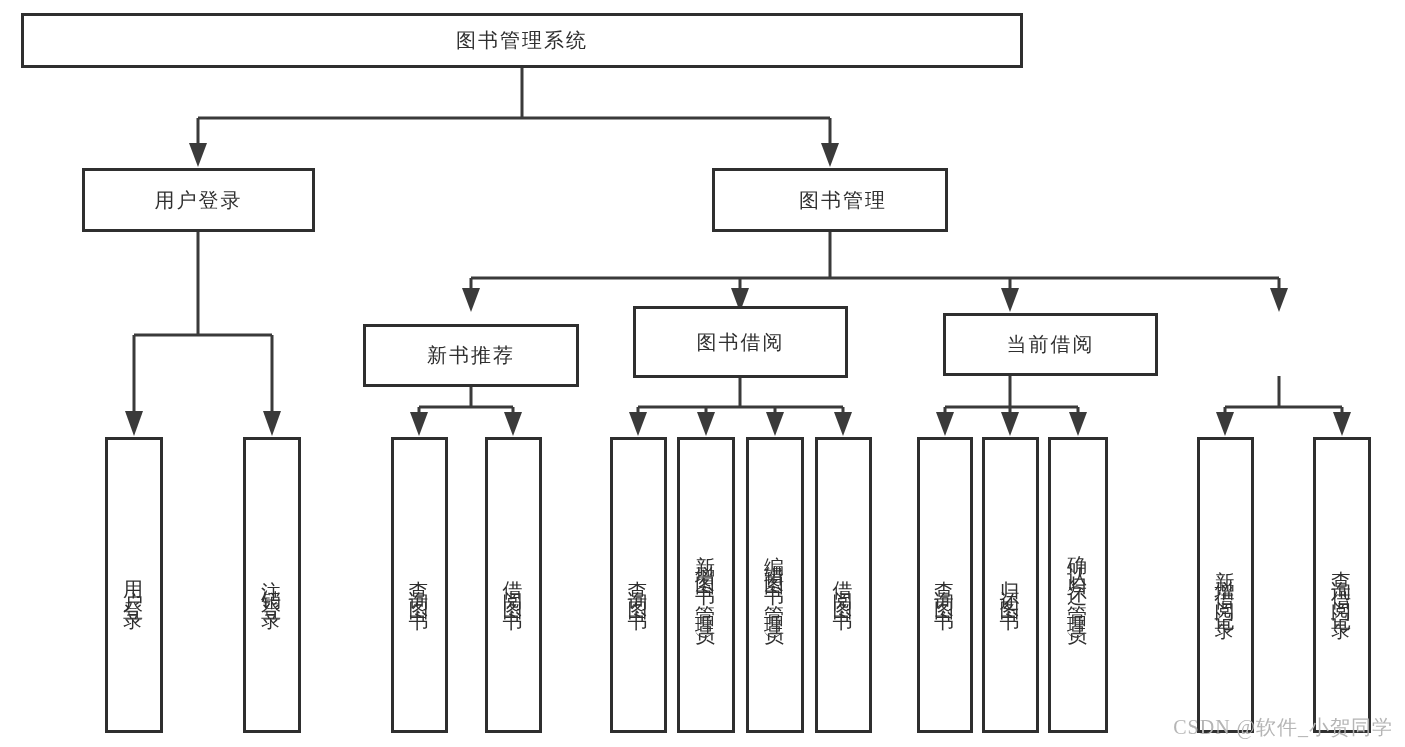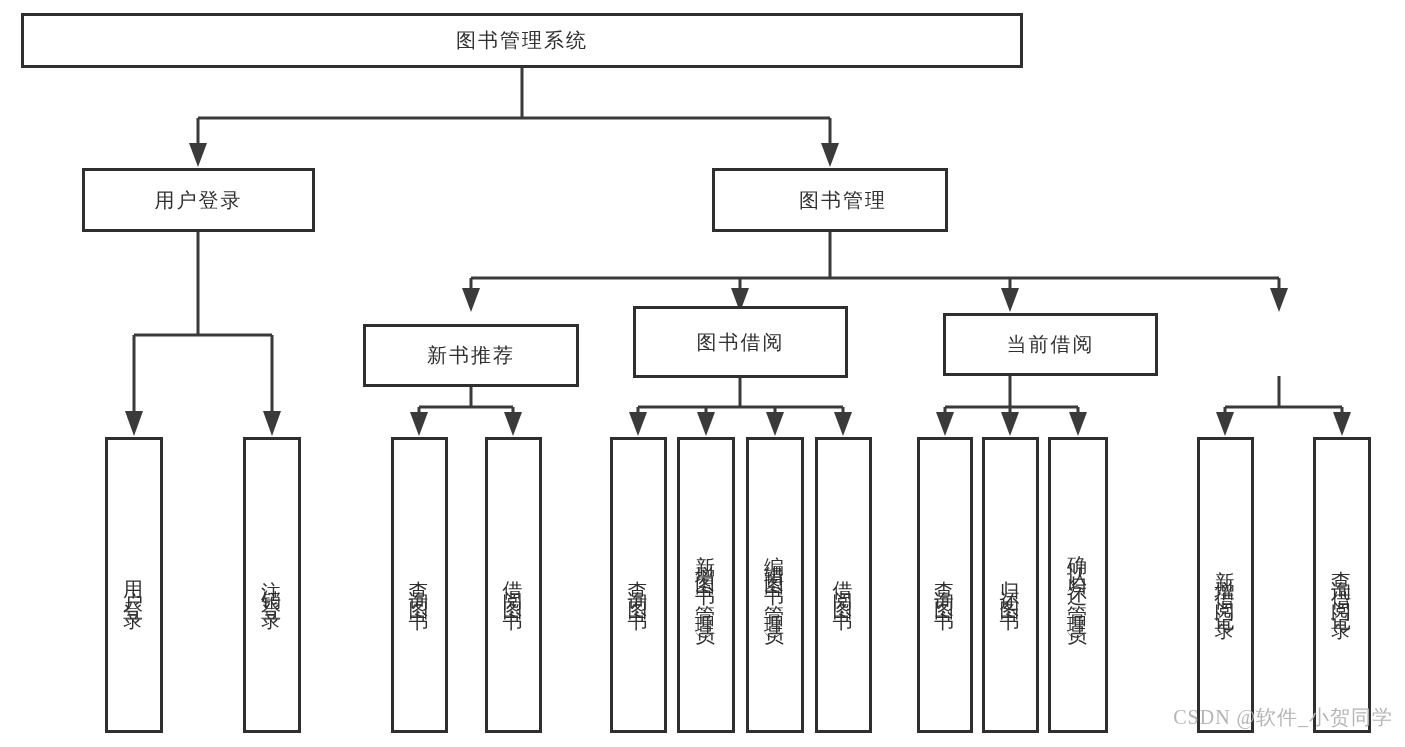--- a/index.html
+++ b/index.html
@@ -59,21 +59,21 @@
     font-size: 20px;
     letter-spacing: 10px;
     top: 437px;
     width: 58px;
     height: 296px;
     z-index: 2;
   }
   .watermark {
     position: absolute;
     right: 12px;
-    bottom: 16px;
+    bottom: 6px;
     font-size: 20px;
     color: var(--watermark);
     letter-spacing: 1px;
     white-space: nowrap;
     z-index: 5;
   }
   
   .n-root   { left: 21px;   top: 13px;  width: 1002px; height: 55px; }
   .n-login  { left: 82px;   top: 168px; width: 233px;  height: 64px; }
   .n-mgmt   { left: 712px;  top: 168px; width: 236px;  height: 64px; padding-left: 26px; }

